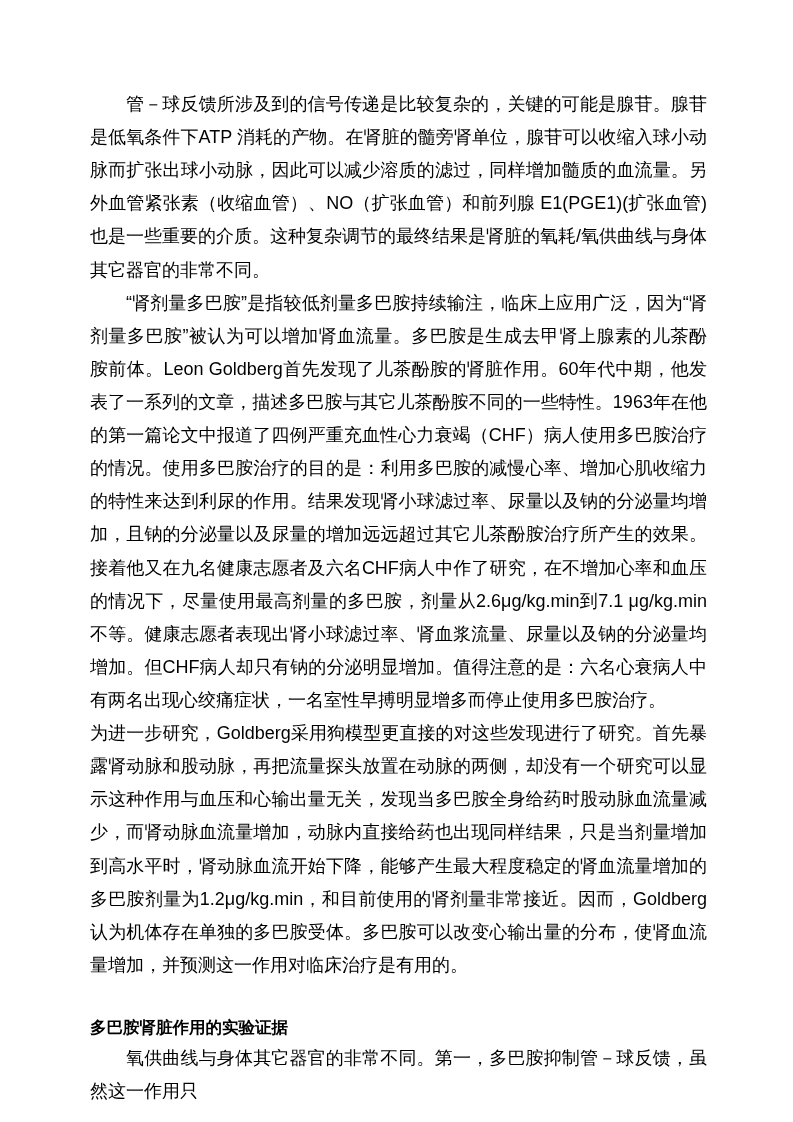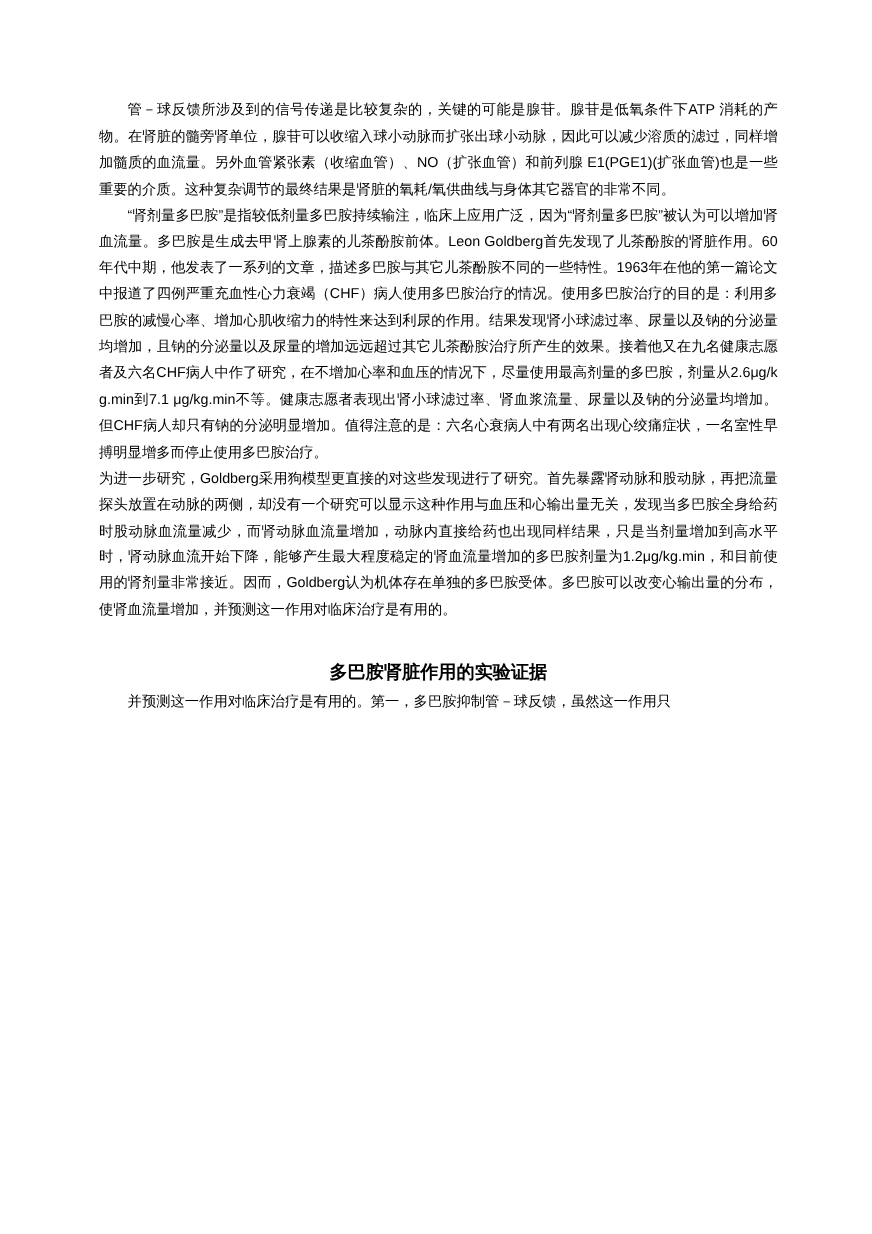--- a/index.html
+++ b/index.html
@@ -17,54 +17,53 @@
     font-family: "Liberation Sans", sans-serif;
   }
   .content {
     position: absolute;
     left: 90px;
     top: 88px;
     width: 617px;
   }
   .para {
     margin: 0;
-    font-size: 13px;
+    font-size: 18px;
     line-height: 1.84;
     text-align: justify;
     text-justify: inter-ideograph;
     word-break: break-all;
     color: #000000;
   }
   .para.indent {
     text-indent: 2em;
   }
   .doc-heading {
     margin: 0;
     font-size: 16.5px;
     font-weight: 700;
     line-height: 1.84;
     color: #000000;
   }
   .doc-heading.spaced {
     margin-top: 30px;
-    text-align: center;
   }
 </style>
 </head>
 <body>
 
 <div class="page">
   <div class="content">
 
     <p class="para indent">管－球反馈所涉及到的信号传递是比较复杂的，关键的可能是腺苷。腺苷是低氧条件下ATP 消耗的产物。在肾脏的髓旁肾单位，腺苷可以收缩入球小动脉而扩张出球小动脉，因此可以减少溶质的滤过，同样增加髓质的血流量。另外血管紧张素（收缩血管）、NO（扩张血管）和前列腺 E1(PGE1)(扩张血管)也是一些重要的介质。这种复杂调节的最终结果是肾脏的氧耗/氧供曲线与身体其它器官的非常不同。</p>
 
 
     <p class="para indent">“肾剂量多巴胺”是指较低剂量多巴胺持续输注，临床上应用广泛，因为“肾剂量多巴胺”被认为可以增加肾血流量。多巴胺是生成去甲肾上腺素的儿茶酚胺前体。Leon Goldberg首先发现了儿茶酚胺的肾脏作用。60年代中期，他发表了一系列的文章，描述多巴胺与其它儿茶酚胺不同的一些特性。1963年在他的第一篇论文中报道了四例严重充血性心力衰竭（CHF）病人使用多巴胺治疗的情况。使用多巴胺治疗的目的是：利用多巴胺的减慢心率、增加心肌收缩力的特性来达到利尿的作用。结果发现肾小球滤过率、尿量以及钠的分泌量均增加，且钠的分泌量以及尿量的增加远远超过其它儿茶酚胺治疗所产生的效果。接着他又在九名健康志愿者及六名CHF病人中作了研究，在不增加心率和血压的情况下，尽量使用最高剂量的多巴胺，剂量从2.6μg/kg.min到7.1 μg/kg.min不等。健康志愿者表现出肾小球滤过率、肾血浆流量、尿量以及钠的分泌量均增加。但CHF病人却只有钠的分泌明显增加。值得注意的是：六名心衰病人中有两名出现心绞痛症状，一名室性早搏明显增多而停止使用多巴胺治疗。</p>
 
     <p class="para">为进一步研究，Goldberg采用狗模型更直接的对这些发现进行了研究。首先暴露肾动脉和股动脉，再把流量探头放置在动脉的两侧，却没有一个研究可以显示这种作用与血压和心输出量无关，发现当多巴胺全身给药时股动脉血流量减少，而肾动脉血流量增加，动脉内直接给药也出现同样结果，只是当剂量增加到高水平时，肾动脉血流开始下降，能够产生最大程度稳定的肾血流量增加的多巴胺剂量为1.2μg/kg.min，和目前使用的肾剂量非常接近。因而，Goldberg认为机体存在单独的多巴胺受体。多巴胺可以改变心输出量的分布，使肾血流量增加，并预测这一作用对临床治疗是有用的。</p>
 
     <h2 class="doc-heading spaced">多巴胺肾脏作用的实验证据</h2>
 
 
-    <p class="para indent">并预测这一作用对临床治疗是有用的。第一，多巴胺抑制管－球反馈，虽然这一作用只</p>
+    <p class="para indent">氧供曲线与身体其它器官的非常不同。第一，多巴胺抑制管－球反馈，虽然这一作用只</p>
 
   </div>
 </div>
 
 </body></html>

